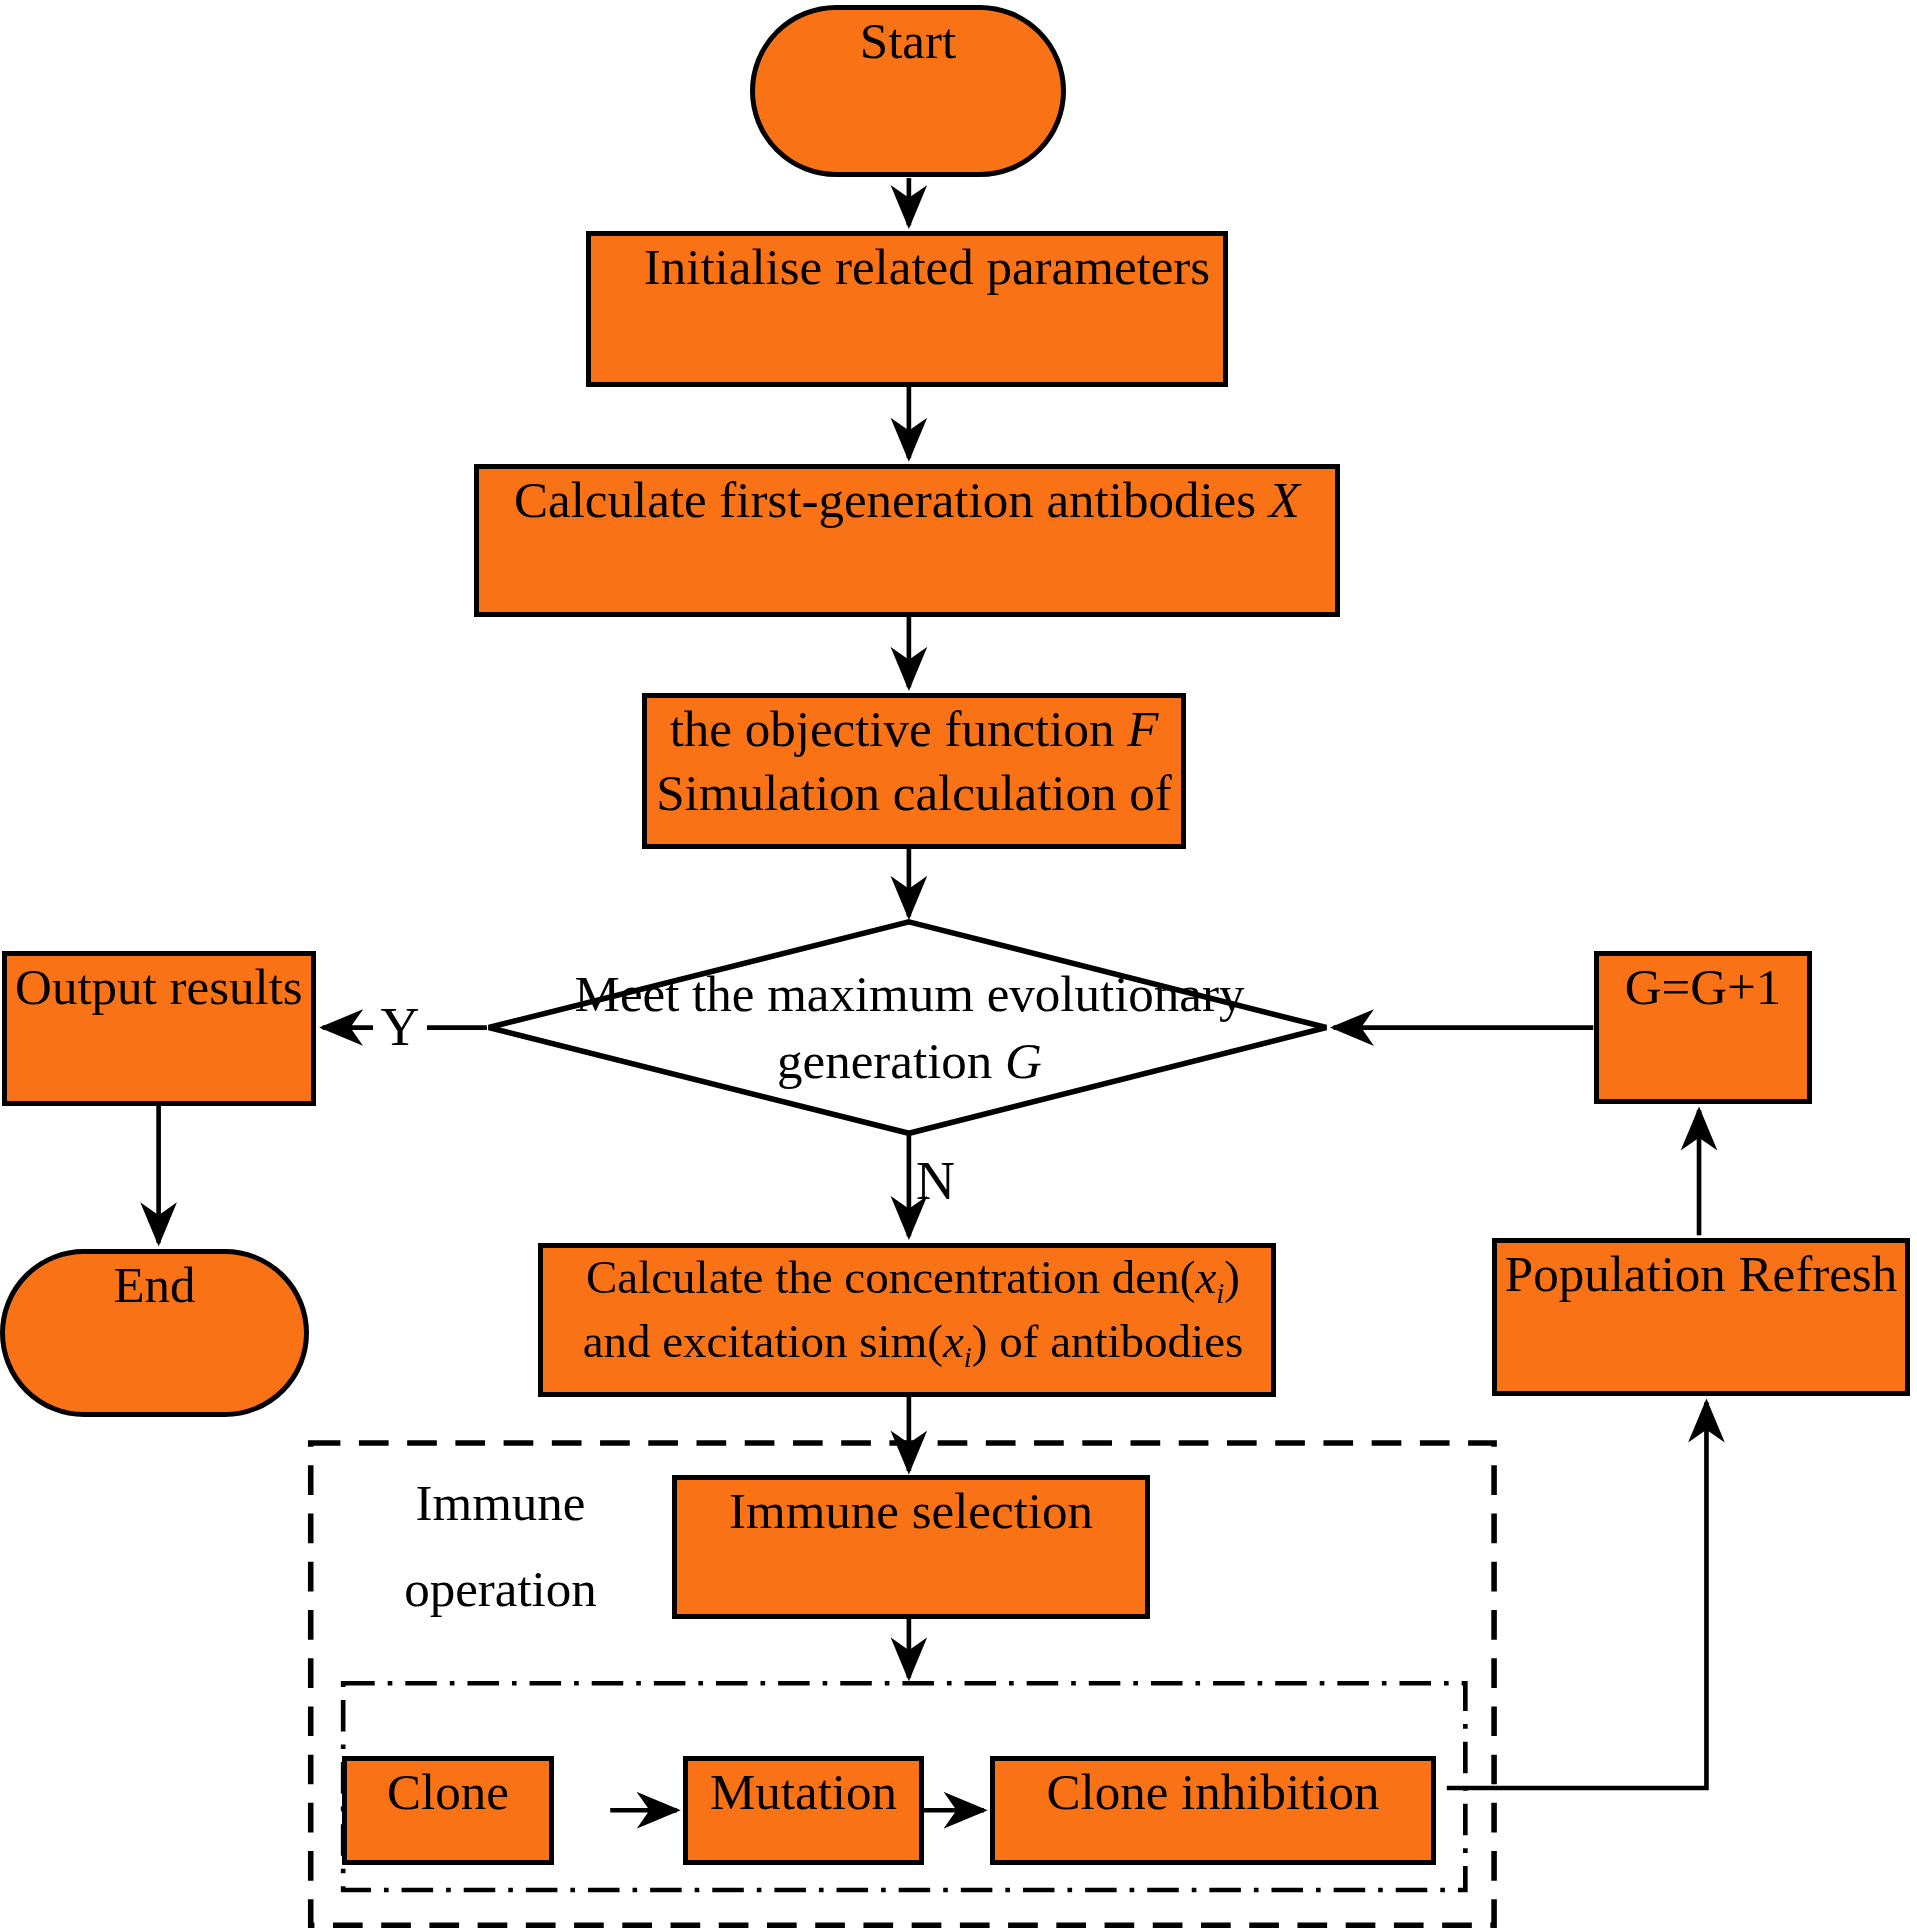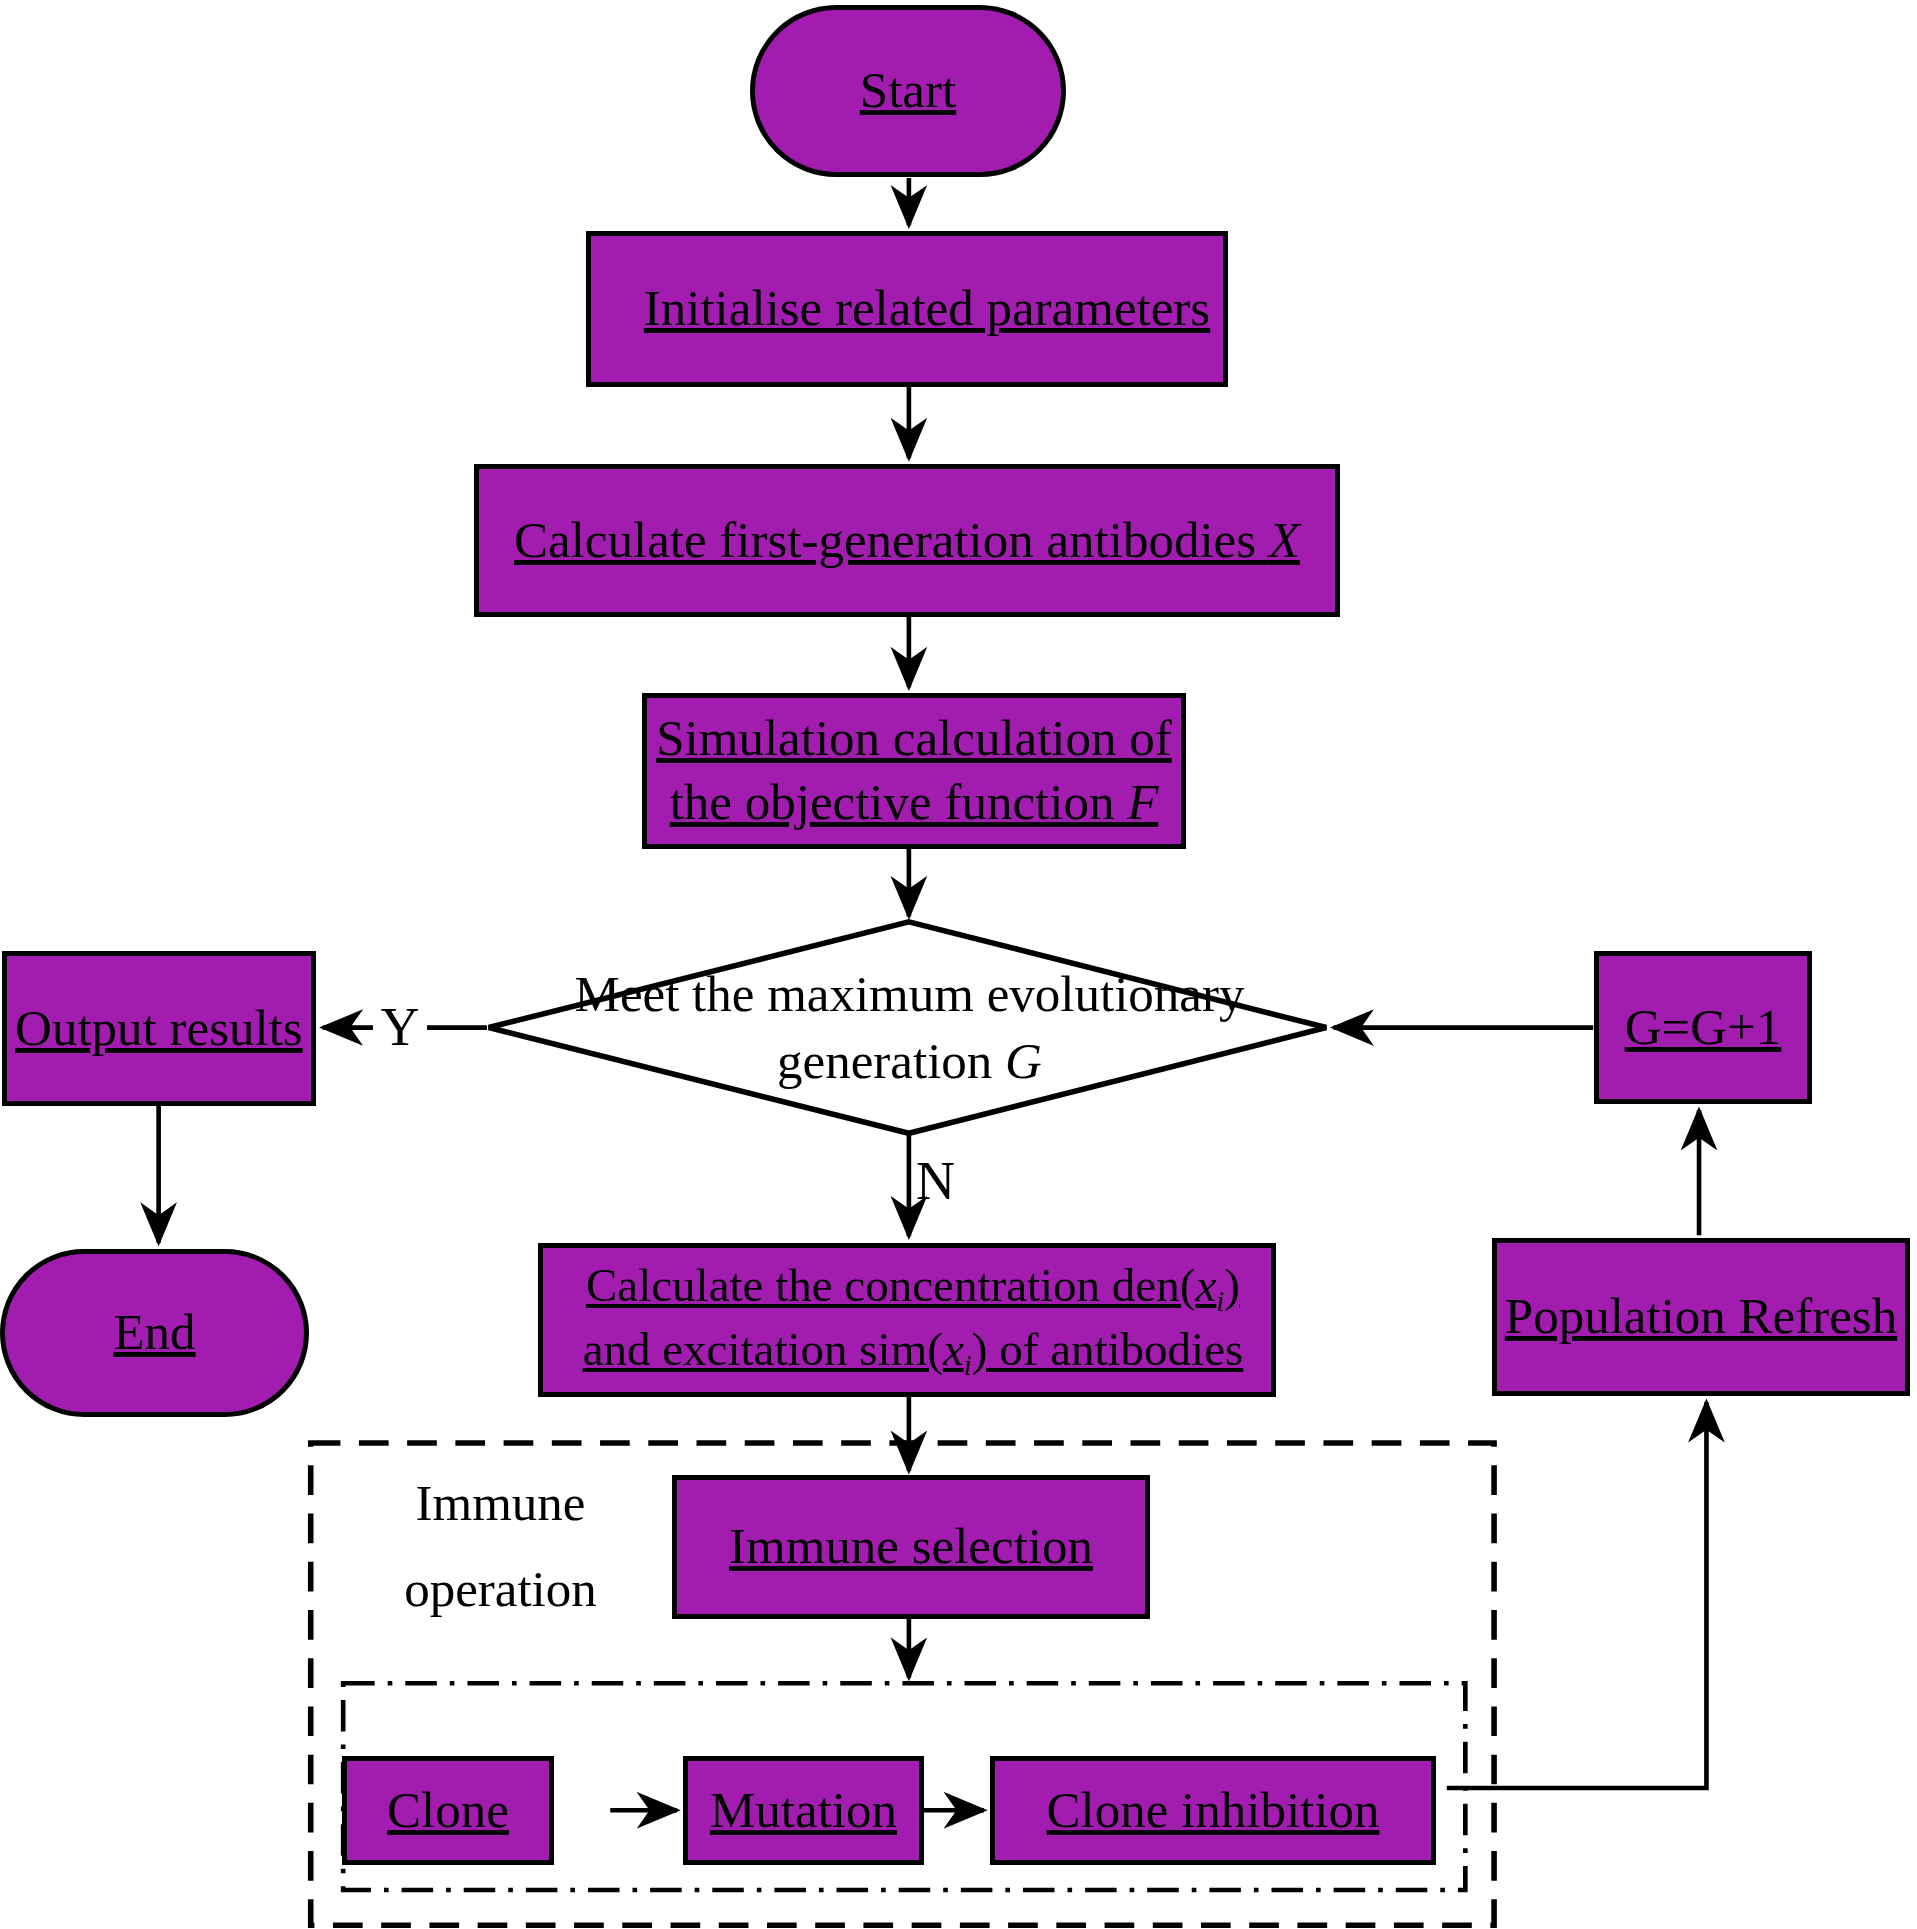--- a/index.html
+++ b/index.html
@@ -9,26 +9,25 @@
     background:#ffffff;
     font-family:"Liberation Serif","DejaVu Serif",serif;
     color:#000;
     overflow:hidden;
   }
   #wires{position:absolute;left:0;top:0;width:1917px;height:1929px;}
   .node{
     position:absolute;
     box-sizing:border-box;
     border:5.6px solid #000;
-    background:#a21caf;
-    display:flex;align-items:center;justify-content:center;
+    background:#f97316;
+    display:flex;align-items:flex-start;justify-content:center;
     text-align:center;
     font-size:51px;line-height:1.25;
     white-space:nowrap;
-    text-decoration:underline;
   }
   .multiline{white-space:normal;}
   .stadium{border-radius:88px;}
   .diamond-label{
     position:absolute;left:506px;top:942px;width:807px;height:171px;
     display:flex;flex-direction:column;align-items:center;justify-content:center;
     text-align:center;font-size:51px;line-height:1.3;background:transparent;
   }
   .edge-label{
     position:absolute;
@@ -88,22 +87,22 @@
   <div class="node" style="left:586px;top:231px;width:642px;height:156px;padding-left:40px;">
     <span>Initialise related parameters</span>
   </div>
 
   <div class="node" style="left:474px;top:464px;width:866px;height:153px;">
     <span><span>Calculate first-generation antibodies </span><i>X</i></span>
   </div>
 
   <div class="node multiline" style="left:642px;top:693px;width:544px;height:156px;">
     <div>
+      <div><span>the objective function </span><i>F</i></div>
       <div><span>Simulation calculation of</span></div>
-      <div><span>the objective function </span><i>F</i></div>
     </div>
   </div>
 
   <div class="diamond-label">
     <div>
       <div><span>Meet the maximum evolutionary</span></div>
       <div><span>generation </span><i>G</i></div>
     </div>
   </div>
 

